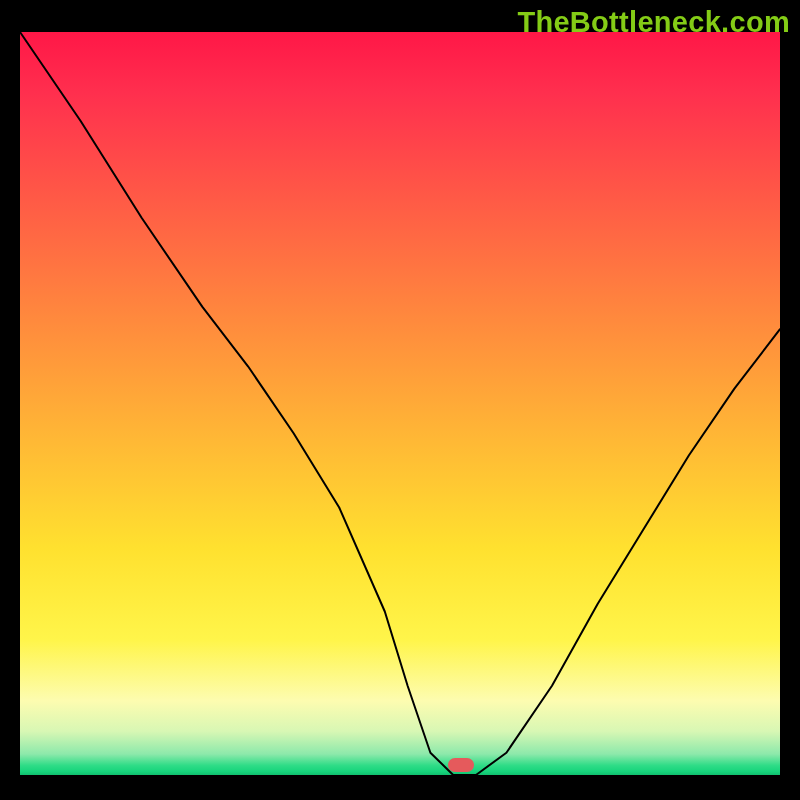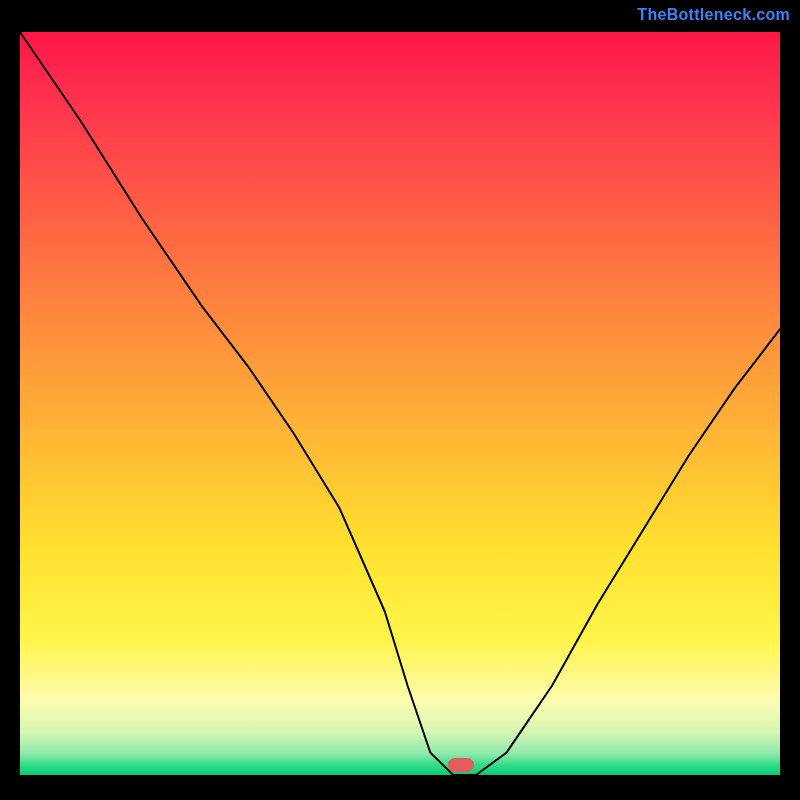--- a/index.html
+++ b/index.html
@@ -14,22 +14,22 @@
   .frame {
     position: relative;
     width: 800px;
     height: 800px;
     background: #000;
   }
   .watermark {
     position: absolute;
     top: 6px;
     right: 10px;
-    color: #3b82f6;
-    font-size: 16px;
+    color: #84cc16;
+    font-size: 29px;
     font-weight: 600;
     letter-spacing: 0.3px;
     user-select: none;
   }
   .plot {
     position: absolute;
     left: 20px;
     top: 32px;
     width: 760px;
     height: 760px;

